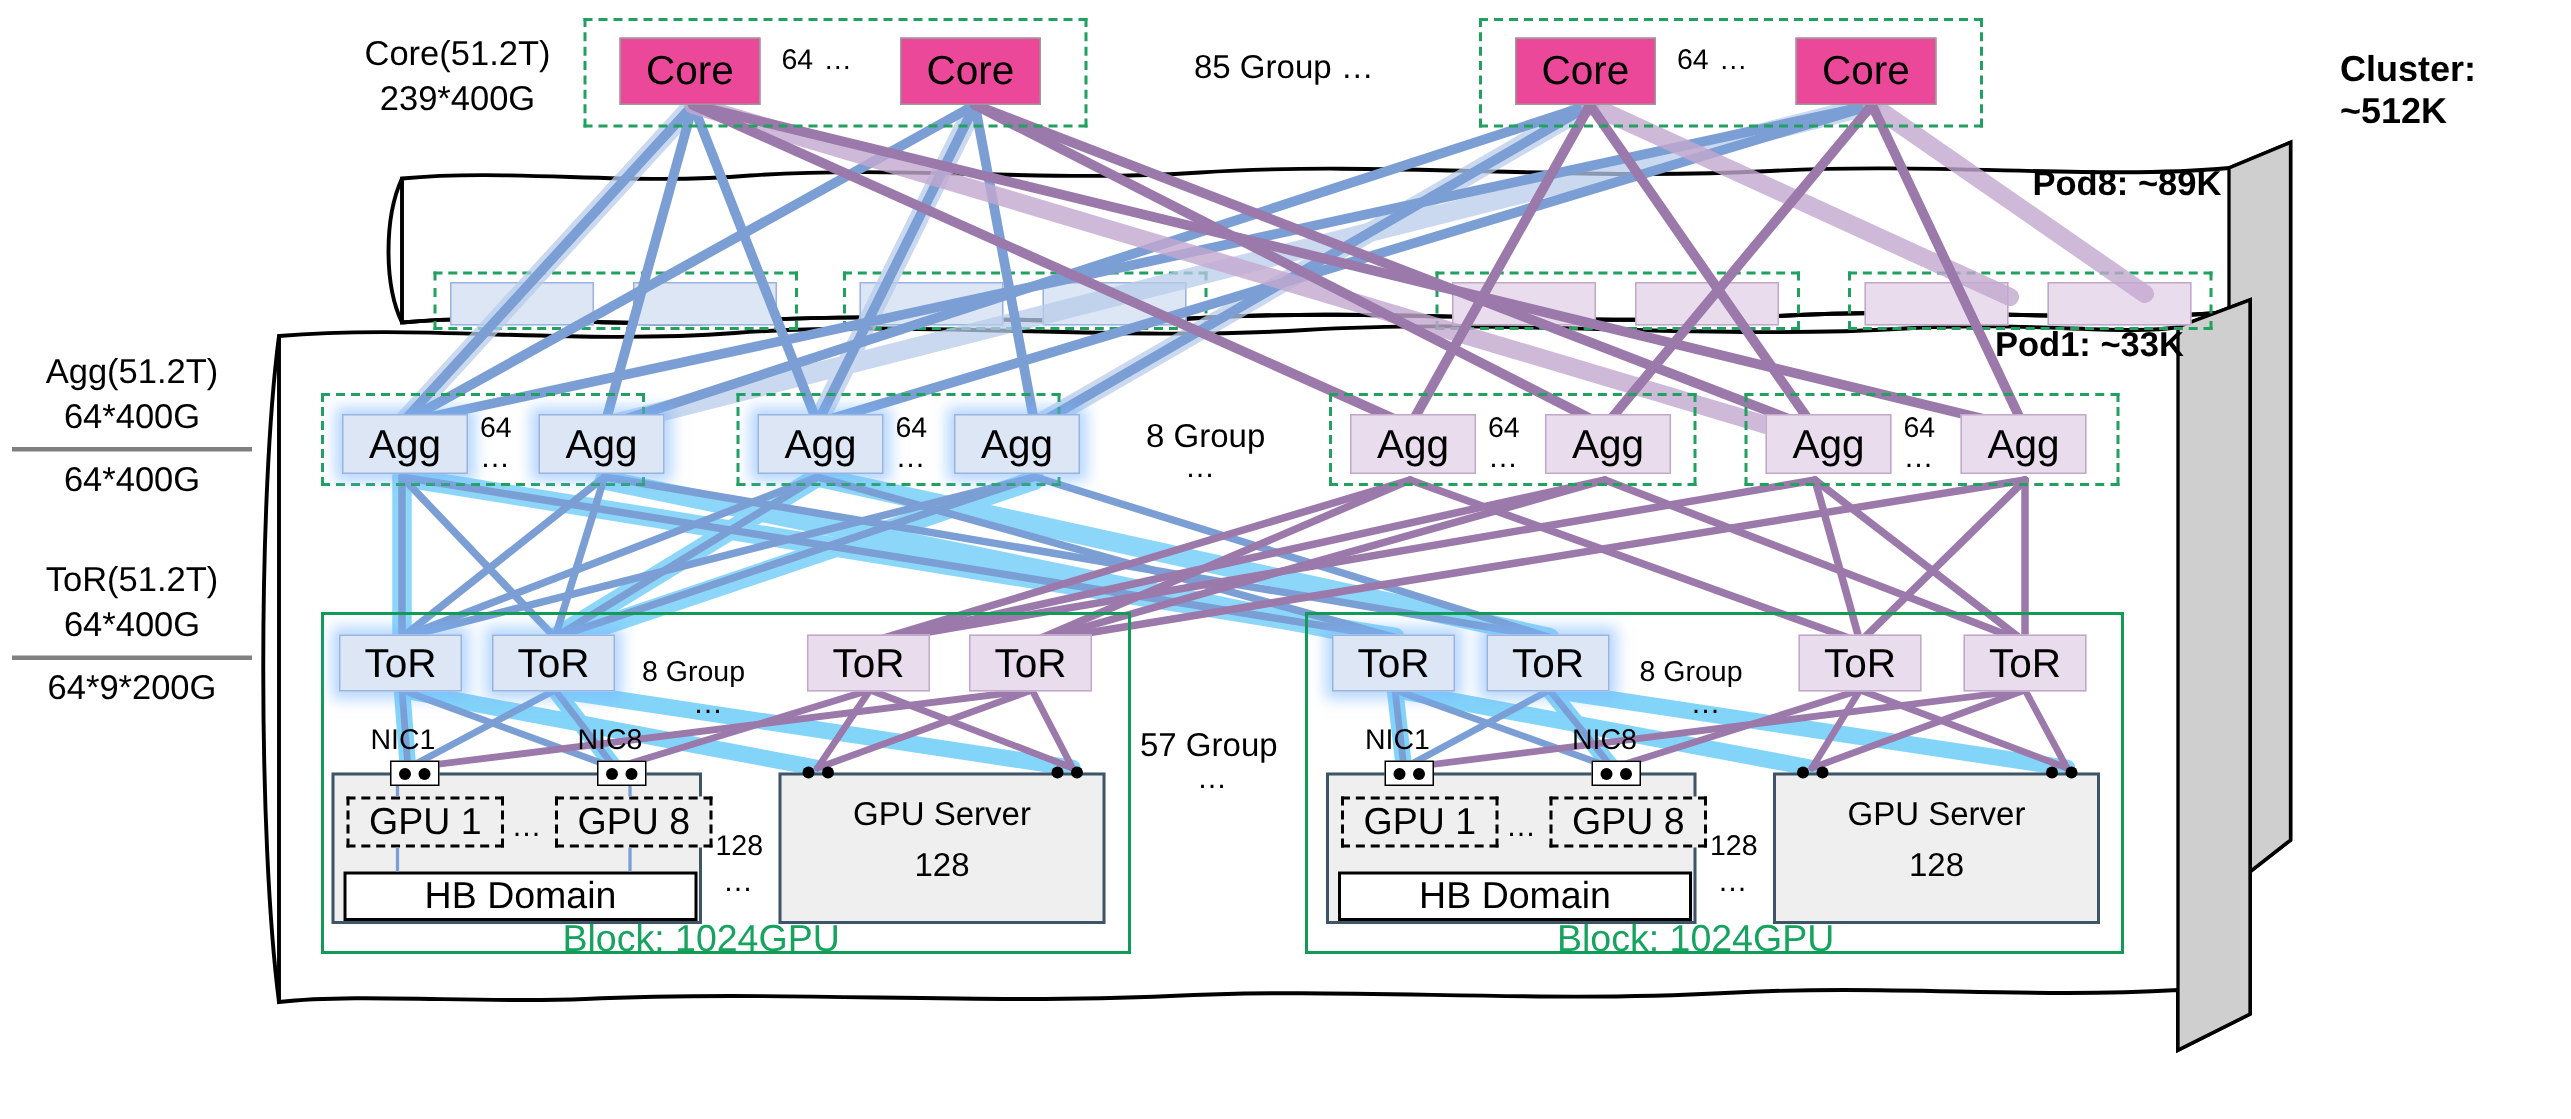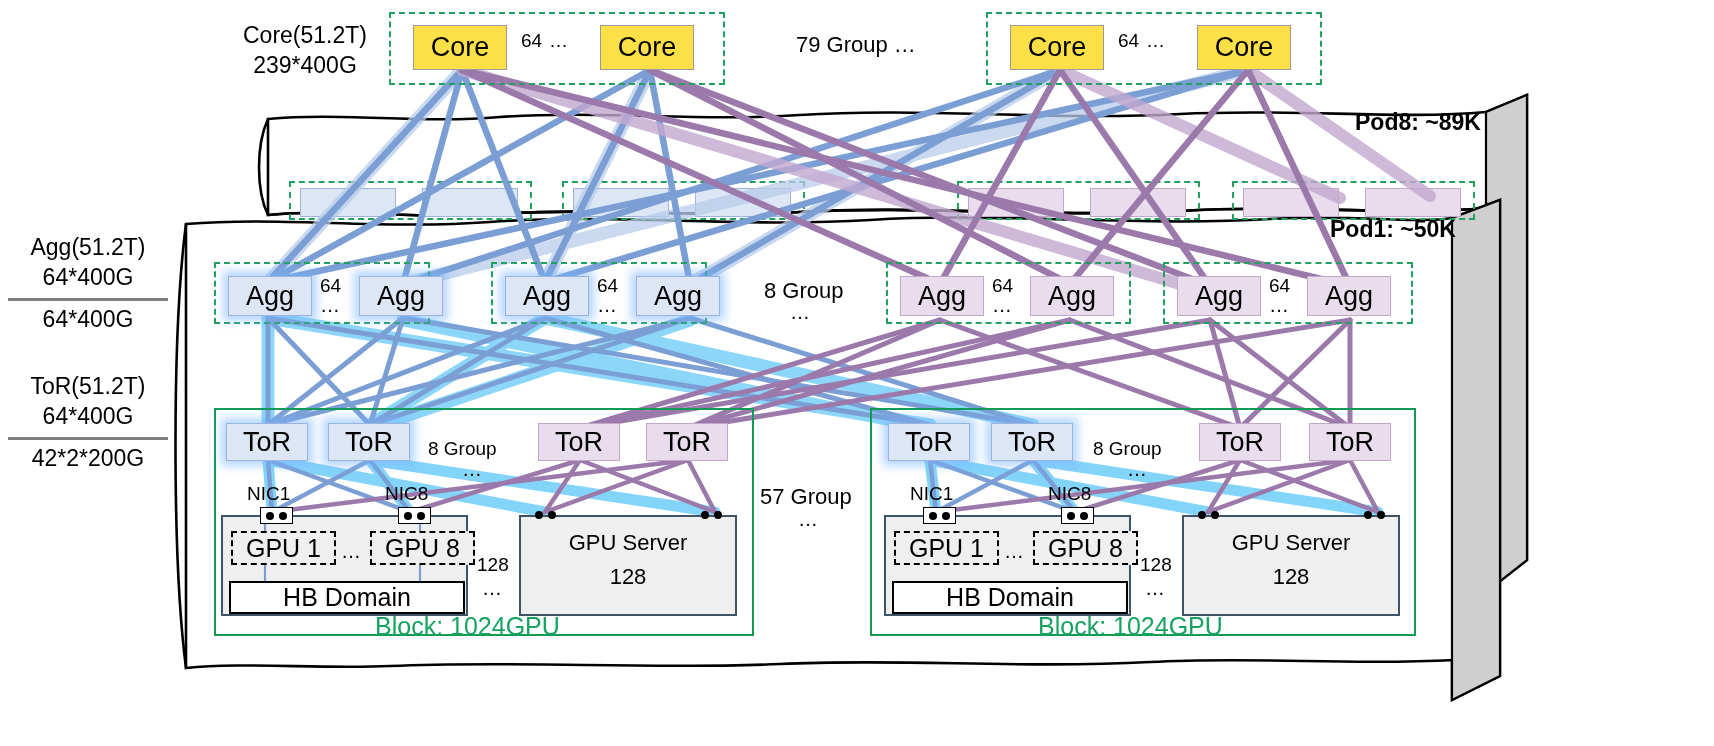--- a/index.html
+++ b/index.html
@@ -15,21 +15,21 @@
   .lbl-md{font-size:22px;}
   .lbl-sm{font-size:19px;}
   .center{text-align:center;}
 
   .side-label{position:absolute;text-align:center;font-size:23px;line-height:30px;color:#000;}
   .hrule{position:absolute;height:3px;background:#808080;}
 
   
   .node{position:absolute;display:flex;align-items:center;justify-content:center;
         font-size:27px;color:#000;box-sizing:border-box;}
-  .node-core{background:#fde047;border:1.6px solid #9a9a9a;}
+  .node-core{background:#ec4899;border:1.6px solid #9a9a9a;}
   .node-blue{background:#dce6f5;border:1.6px solid #9ab4dd;
              box-shadow:0 0 9px 5px rgba(120,180,255,.55);}
   .node-purple{background:#e8dced;border:1.6px solid #c2a8c8;}
 
   
   .grp{position:absolute;border:2.5px dashed #21a060;box-sizing:border-box;}
   
   .block{position:absolute;border:2px solid #119b57;box-sizing:border-box;}
 
   .dots{position:absolute;font-size:20px;color:#000;letter-spacing:1px;}
@@ -220,40 +220,41 @@
   <div class="side-label" style="left:8px;top:304px;width:160px;">
     <div>64*400G</div>
   </div>
 
   <div class="side-label" style="left:8px;top:371px;width:160px;">
     <div>ToR(51.2T)</div>
     <div>64*400G</div>
   </div>
   <div class="hrule" style="left:8px;top:437px;width:160px;"></div>
   <div class="side-label" style="left:8px;top:443px;width:160px;">
-    <div>42*2*200G</div>
+    <div>64*9*200G</div>
   </div>
 
   <div class="grp" style="left:389px;top:12px;width:336px;height:73px;"></div>
   <div class="node node-core" style="left:413px;top:25px;width:94px;height:45px;">Core</div>
   <div class="lbl lbl-sm" style="left:521px;top:30px;">64</div>
   <div class="lbl lbl-sm" style="left:549px;top:30px;">…</div>
   <div class="node node-core" style="left:600px;top:25px;width:94px;height:45px;">Core</div>
 
-  <div class="lbl lbl-md" style="left:796px;top:32px;">79 Group …</div>
+  <div class="lbl lbl-md" style="left:796px;top:32px;">85 Group …</div>
 
   <div class="grp" style="left:986px;top:12px;width:336px;height:73px;"></div>
   <div class="node node-core" style="left:1010px;top:25px;width:94px;height:45px;">Core</div>
   <div class="lbl lbl-sm" style="left:1118px;top:30px;">64</div>
   <div class="lbl lbl-sm" style="left:1146px;top:30px;">…</div>
   <div class="node node-core" style="left:1197px;top:25px;width:94px;height:45px;">Core</div>
 
+  <div class="clusterlabel" style="left:1560px;top:33px;">Cluster: ~512K</div>
 
   <div class="podlabel" style="left:1355px;top:109px;">Pod8: ~89K</div>
-  <div class="podlabel" style="left:1330px;top:216px;">Pod1: ~50K</div>
+  <div class="podlabel" style="left:1330px;top:216px;">Pod1: ~33K</div>
 
   <div class="grp" style="left:214px;top:262px;width:216px;height:62px;"></div>
   <div class="node node-blue" style="left:228px;top:276px;width:84px;height:40px;">Agg</div>
   <div class="lbl lbl-sm" style="left:320px;top:275px;">64</div>
   <div class="dots" style="left:320px;top:294px;">…</div>
   <div class="node node-blue" style="left:359px;top:276px;width:84px;height:40px;">Agg</div>
 
   <div class="grp" style="left:491px;top:262px;width:216px;height:62px;"></div>
   <div class="node node-blue" style="left:505px;top:276px;width:84px;height:40px;">Agg</div>
   <div class="lbl lbl-sm" style="left:597px;top:275px;">64</div>

